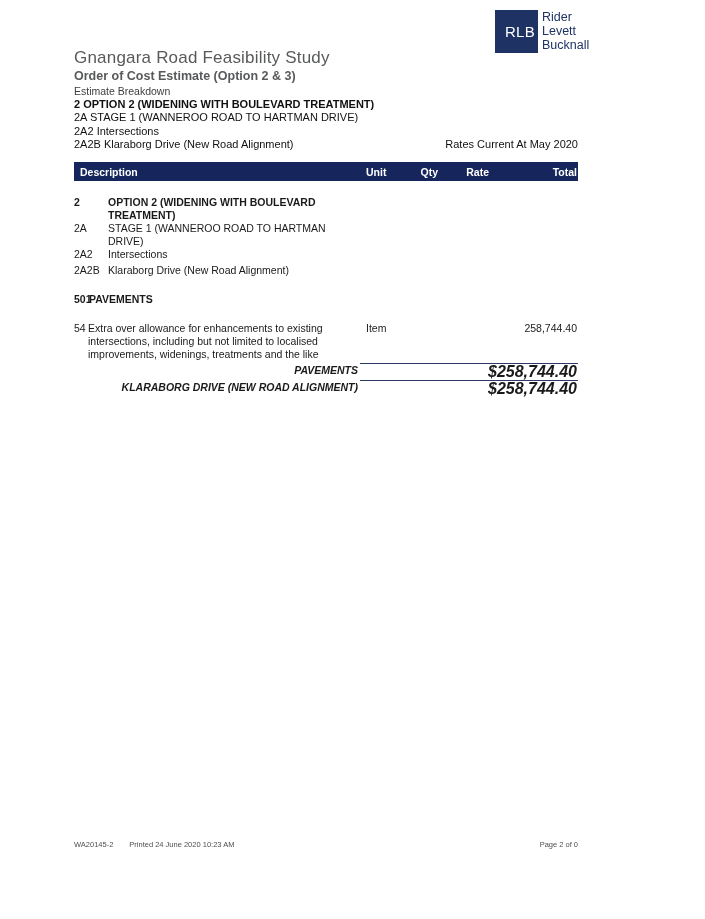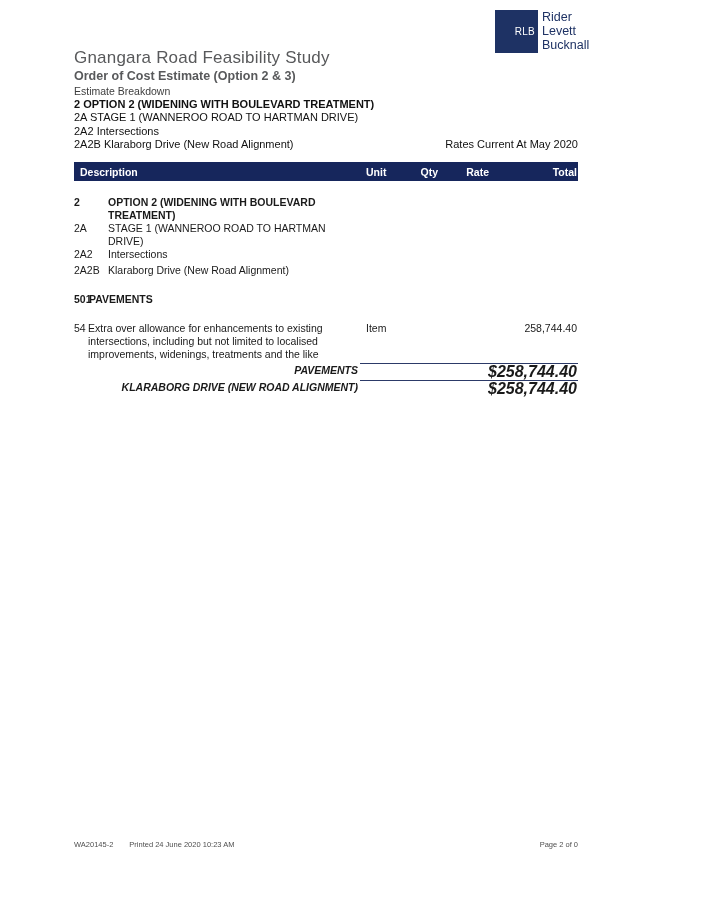--- a/index.html
+++ b/index.html
@@ -12,21 +12,21 @@
     color: #1a1a1a;
     overflow: hidden;
   }
 
   
   .logo { position: absolute; top: 10px; left: 495px; display: flex; }
   .logo-box {
     width: 43px; height: 43px; background: #1e3264; color: #ffffff;
     display: flex; align-items: center; justify-content: flex-end;
     padding-right: 3px; box-sizing: border-box;
-    font-size: 10px; letter-spacing: 0.3px;
+    font-size: 15px; letter-spacing: 0.3px;
   }
   .logo-name { color: #1e3264; font-size: 12.5px; line-height: 13.8px; padding-left: 4px; margin-top: 1px; }
 
   
   .title-block { position: absolute; top: 48px; left: 74px; }
   .doc-title { font-size: 17px; font-weight: normal; color: #58595b; letter-spacing: 0.2px; line-height: 19px; }
   .doc-subtitle { font-size: 12.5px; font-weight: bold; color: #58595b; line-height: 15px; margin-top: 2px; }
   .doc-breakdown { font-size: 10.5px; color: #3d3d3d; line-height: 12px; margin-top: 1px; }
 
   

